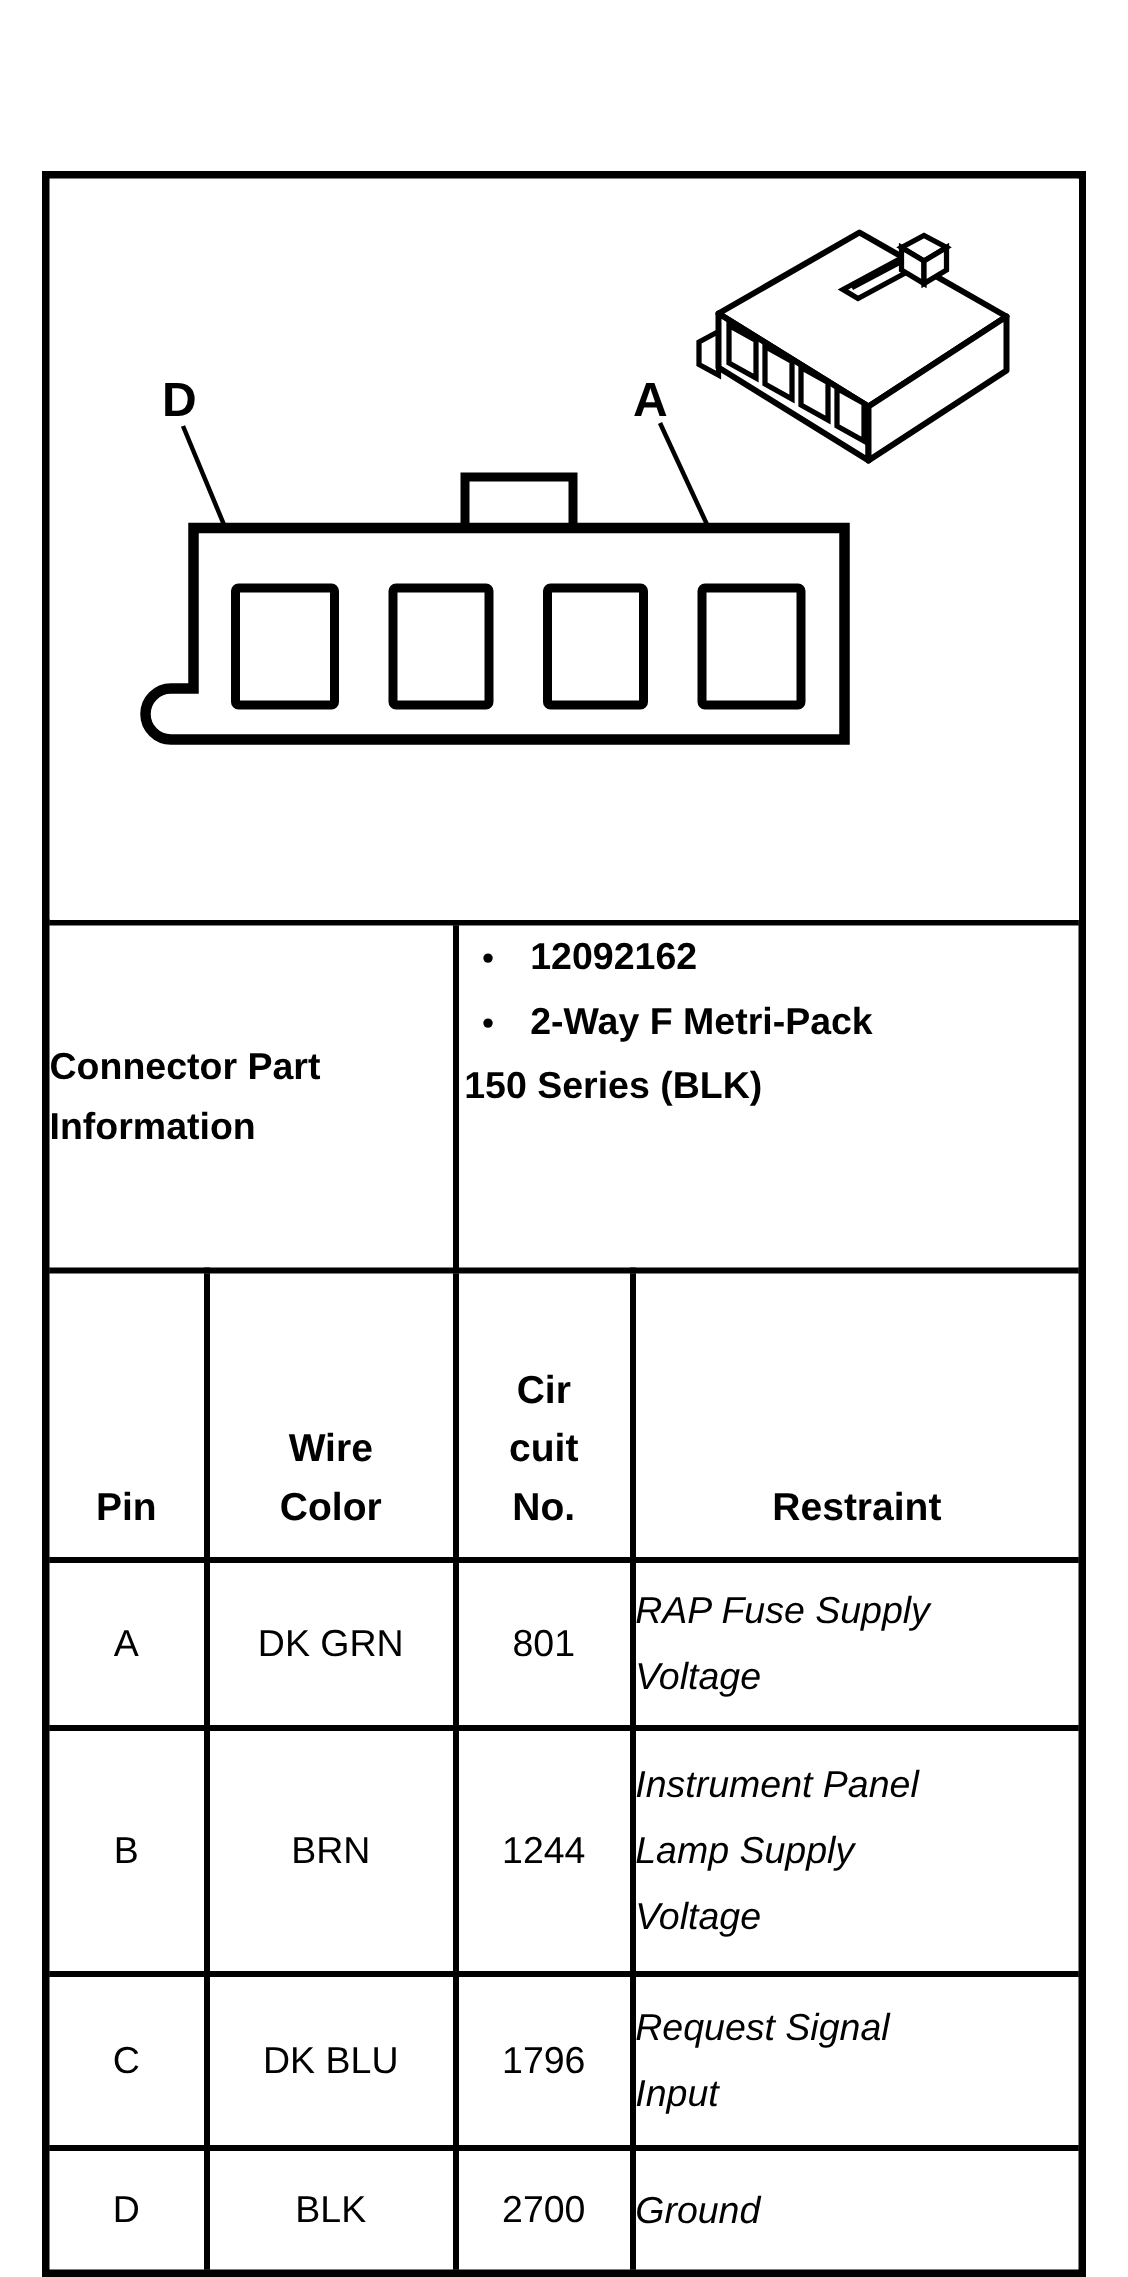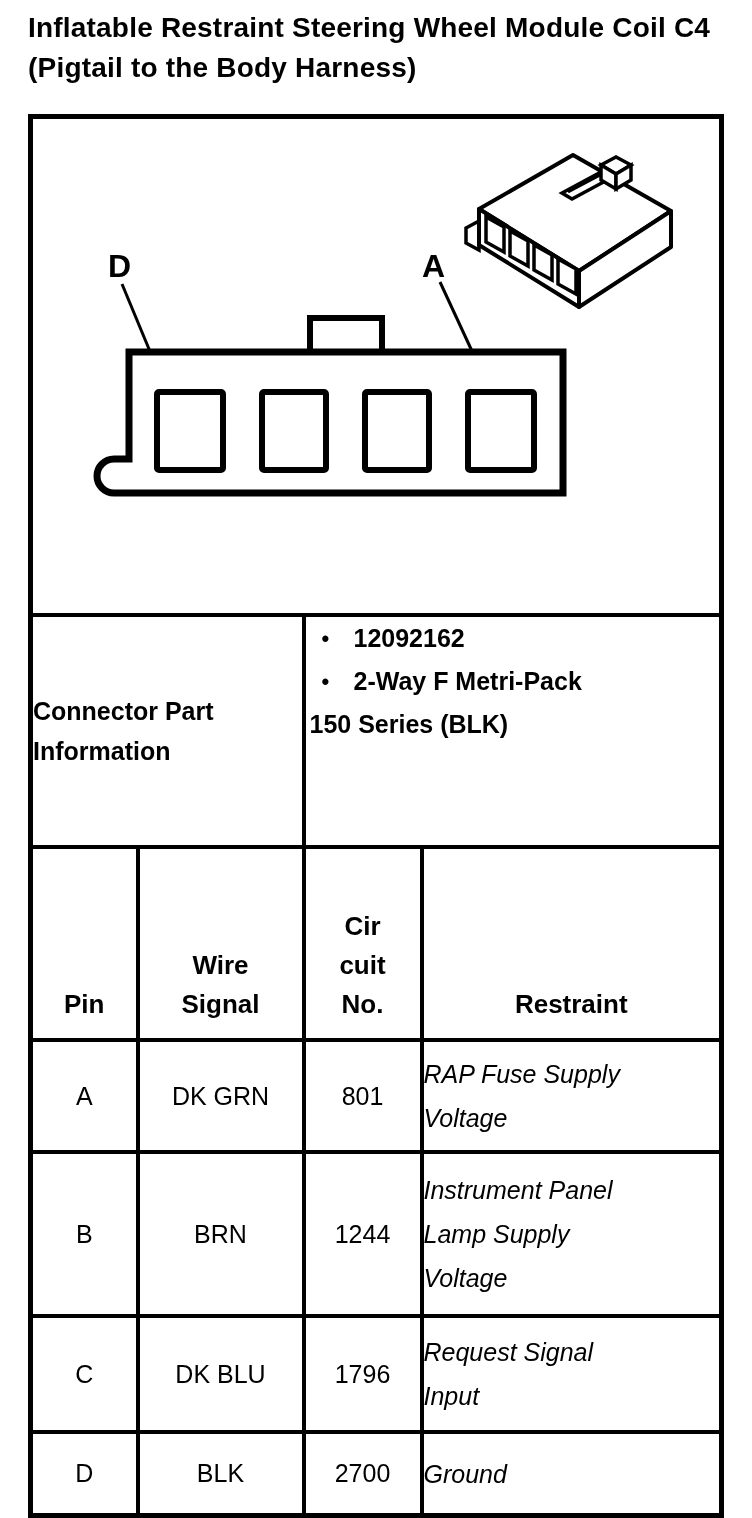--- a/index.html
+++ b/index.html
@@ -89,24 +89,20 @@
   svg { position:absolute; display:block; }
   svg.front-view { left:0; top:0; }
   svg.iso-view   { left:420px; top:12px; }
   .ink { stroke:#000; fill:#fff; }
 </style>
 </head>
 <body>
 
 <div class="sheet">
 
-  <div class="doc-title">
-    <div>Inflatable Restraint Steering Wheel Module Coil C4</div>
-    <div>(Pigtail to the Body Harness)</div>
-  </div>
 
   <table class="conn-table">
     <colgroup>
       <col class="c-pin">
         <col class="c-wire">
         <col class="c-circuit">
         <col class="c-function">
     </colgroup>
 
     <tbody>
@@ -165,21 +161,21 @@
           <span class="bullet-dot">•</span>
           <span>2-Way F Metri-Pack</span>
         </div>
         <div class="bullet-cont">150 Series (BLK)</div>
       </td>
     </tr>
 
     <tr class="row-header">
       <th>Pin</th>
       <th>Wire
-Signal</th>
+Color</th>
       <th>Cir
 cuit
 No.</th>
       <th>Restraint</th>
     </tr>
 
     <tr class="row-a">
       <td class="cell-center">A</td>
       <td class="cell-center">DK GRN</td>
       <td class="cell-center">801</td>

